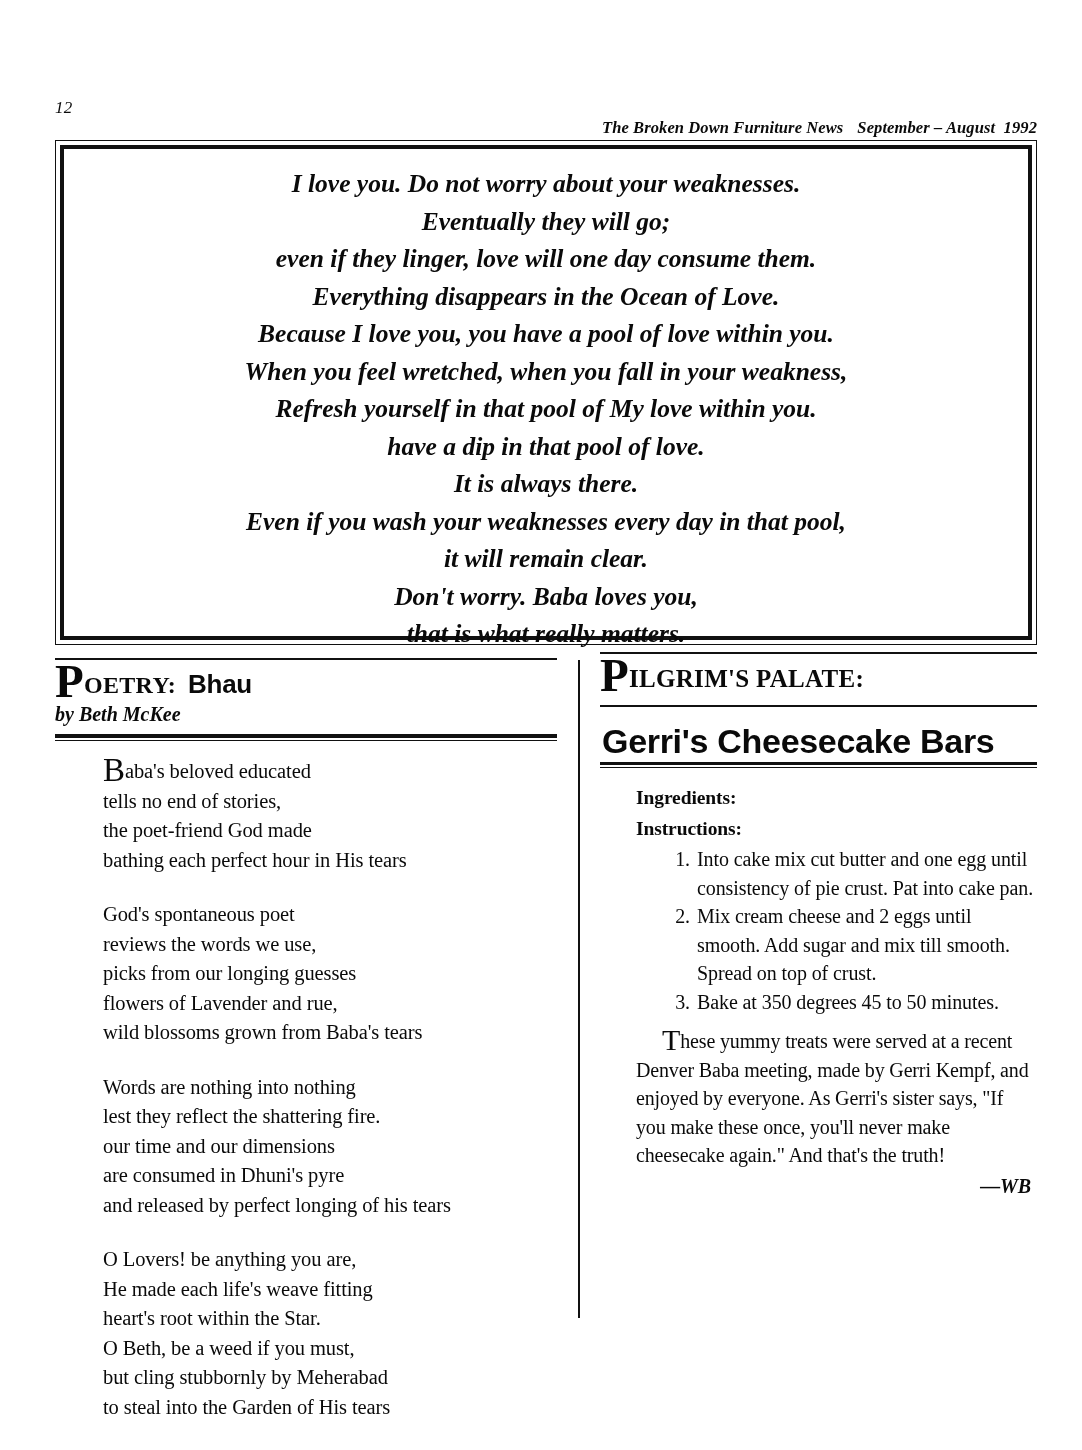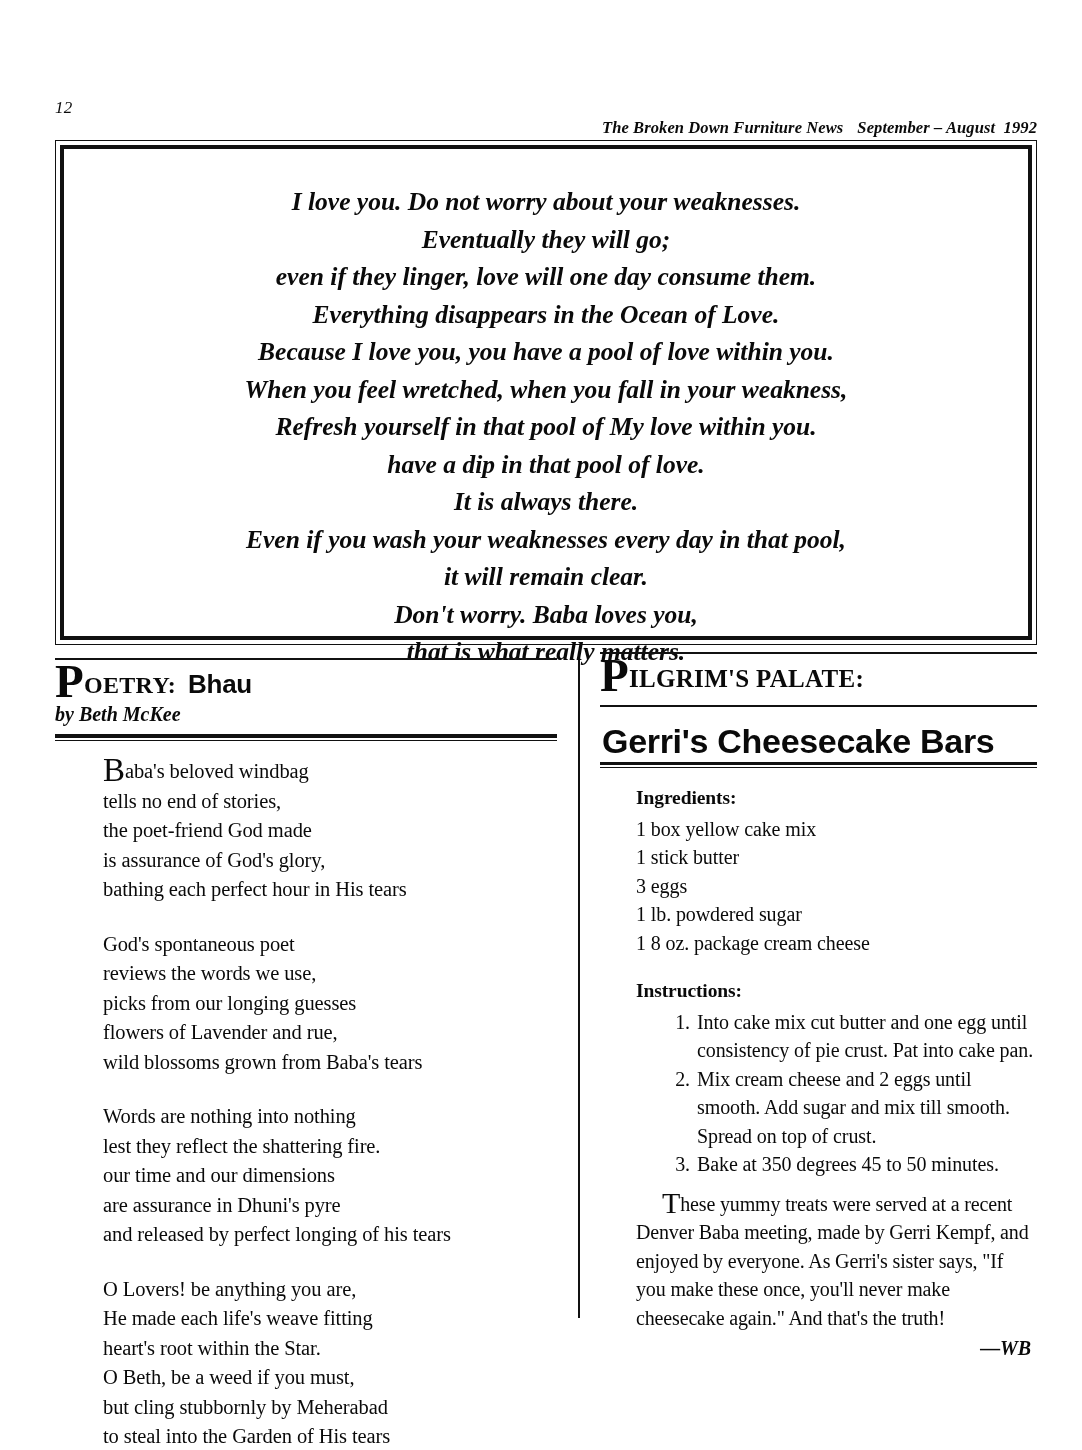--- a/index.html
+++ b/index.html
@@ -60,21 +60,21 @@
   .quotebox-inner {
     position: absolute;
     left: 4px; top: 4px; right: 4px; bottom: 4px;
     border: 4px solid #111;
     box-sizing: border-box;
     display: flex;
     align-items: flex-start;
     justify-content: center;
   }
   .quote-lines {
-    margin-top: 34px;
+    margin-top: 16px;
     text-align: center;
     font-style: italic;
     font-weight: 700;
     font-size: 25.5px;
     line-height: 37.5px;
     letter-spacing: 0px;
     width: 100%;
   }
   .quote-lines div { white-space: nowrap; }
 
@@ -279,40 +279,39 @@
     <div class="sechead">
       <div class="sechead-main"><span class="dropcapC">P</span><span class="smallcaps" style="font-size:24px">OETRY:</span><span class="sechead-sub">Bhau</span></div>
       <div class="byline">by Beth McKee</div>
     </div>
 
     <div class="rule-double"></div>
 
     <div class="poem">
 
       <div class="stanza">
-        <div><span class="poem-dropcap">B</span><span>aba's beloved windbag</span></div>
+        <div><span class="poem-dropcap">B</span><span>aba's beloved educated</span></div>
         <div>tells no end of stories,</div>
         <div>the poet-friend God made</div>
-        <div>is assurance of God's glory,</div>
         <div>bathing each perfect hour in His tears</div>
       </div>
 
       <div class="stanza">
         <div>God's spontaneous poet</div>
         <div>reviews the words we use,</div>
         <div>picks from our longing guesses</div>
         <div>flowers of Lavender and rue,</div>
         <div>wild blossoms grown from Baba's tears</div>
       </div>
 
       <div class="stanza">
         <div>Words are nothing into nothing</div>
         <div>lest they reflect the shattering fire.</div>
         <div>our time and our dimensions</div>
-        <div>are assurance in Dhuni's pyre</div>
+        <div>are consumed in Dhuni's pyre</div>
         <div>and released by perfect longing of his tears</div>
       </div>
 
       <div class="stanza">
         <div>O Lovers!  be anything you are,</div>
         <div>He made each life's weave fitting</div>
         <div>heart's root within the Star.</div>
         <div>O Beth, be a weed if you must,</div>
         <div>but cling stubbornly by Meherabad</div>
         <div>to steal into the Garden of His tears</div>
@@ -331,27 +330,20 @@
 
     <div class="rule-thin"></div>
 
     <div class="recipe-title">Gerri's Cheesecake Bars</div>
 
     <div class="rule-double-sm"></div>
 
     <div class="recipe-body">
 
       <div class="label">Ingredients:</div>
-      <div class="ing-list">
-        <div>1  box yellow cake mix</div>
-        <div>1  stick butter</div>
-        <div>3  eggs</div>
-        <div>1 lb.  powdered sugar</div>
-        <div>1 8 oz. package cream cheese</div>
-      </div>
 
       <div class="label">Instructions:</div>
       <ul class="steps">
         <li>
           <span class="num">1.</span>
           <span class="txt">Into cake mix cut butter and one egg until consistency of pie crust. Pat into cake pan.</span>
         </li>
         <li>
           <span class="num">2.</span>
           <span class="txt">Mix cream cheese and 2 eggs until smooth. Add sugar and mix till smooth. Spread on top of crust.</span>

